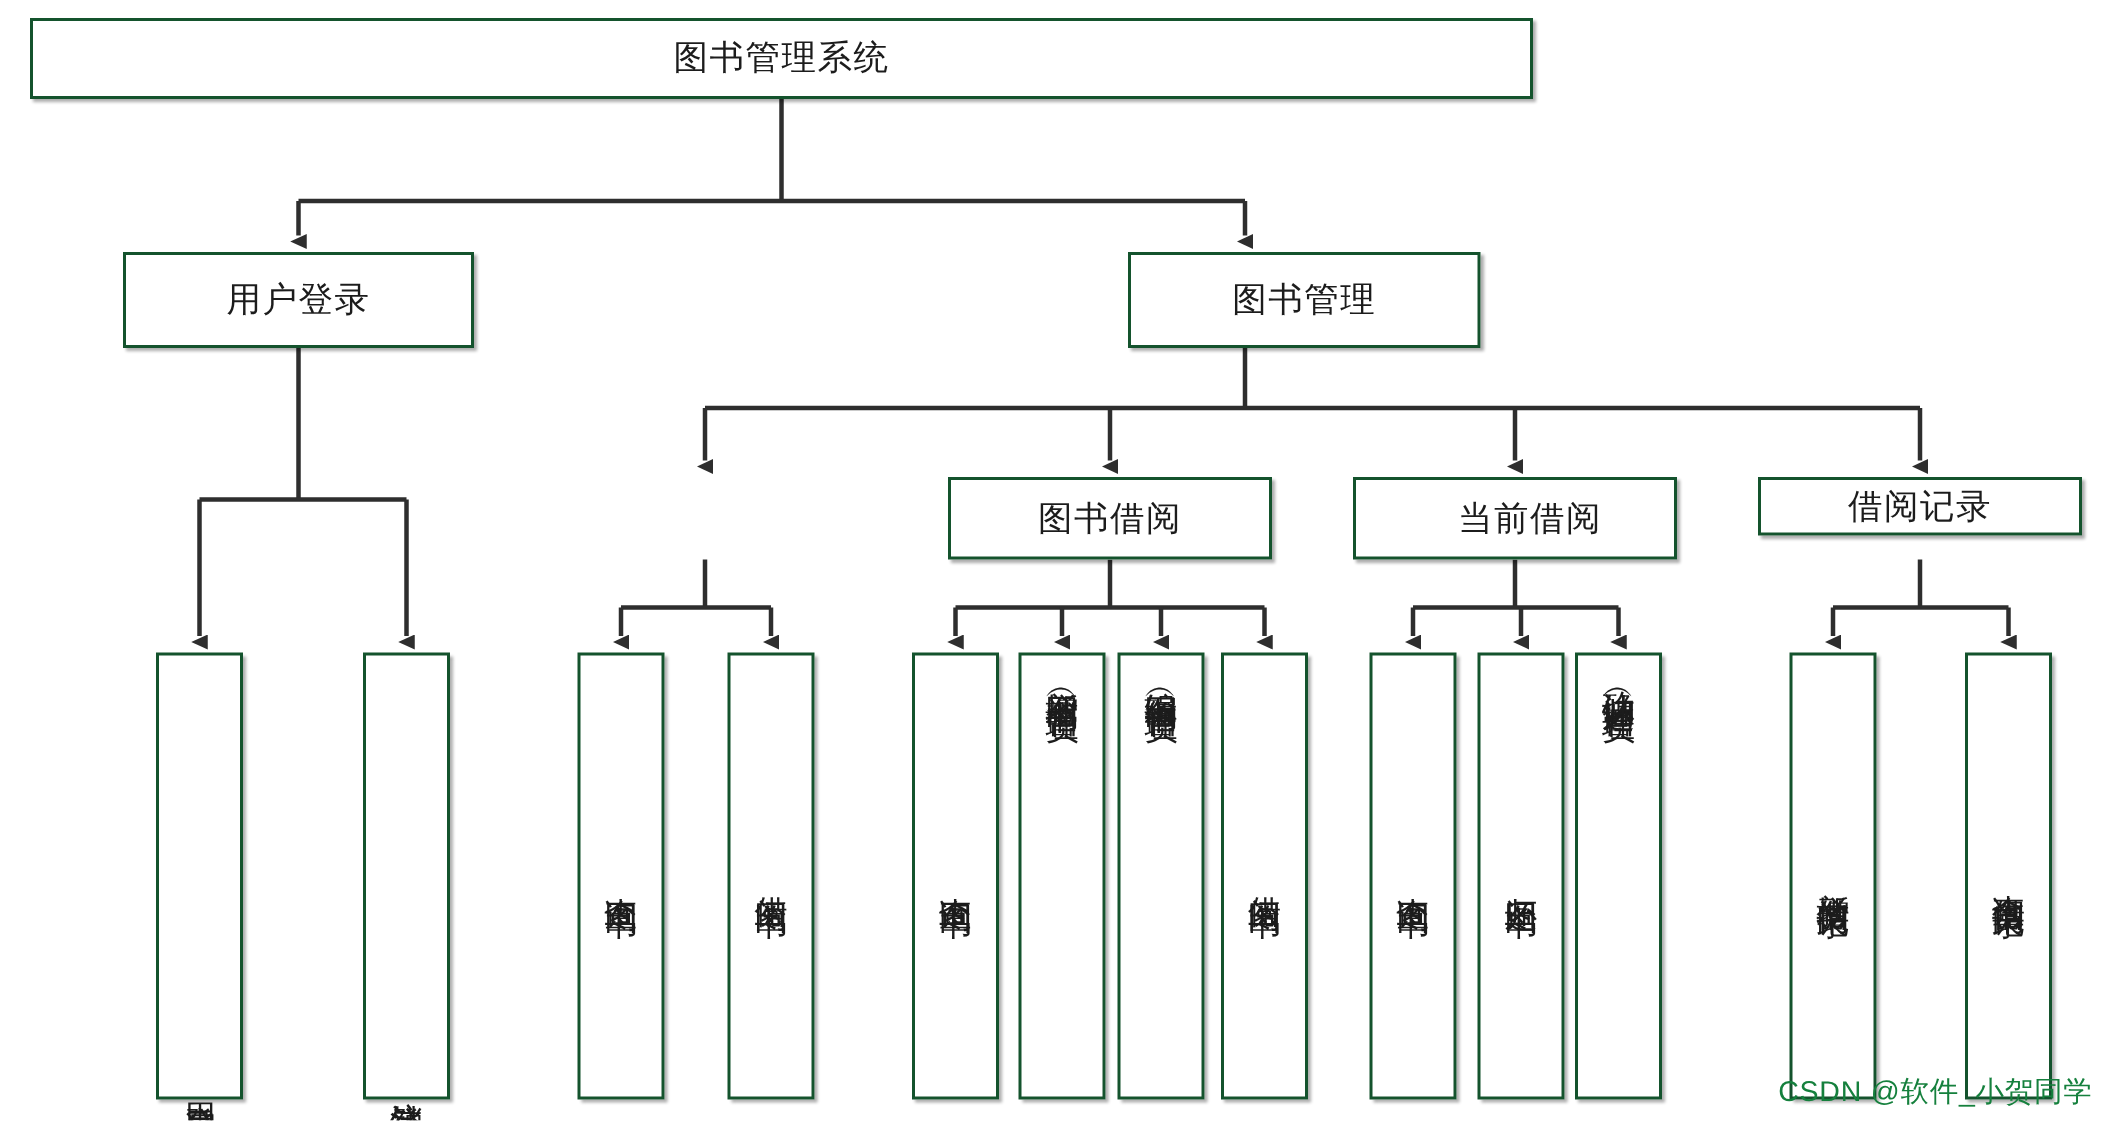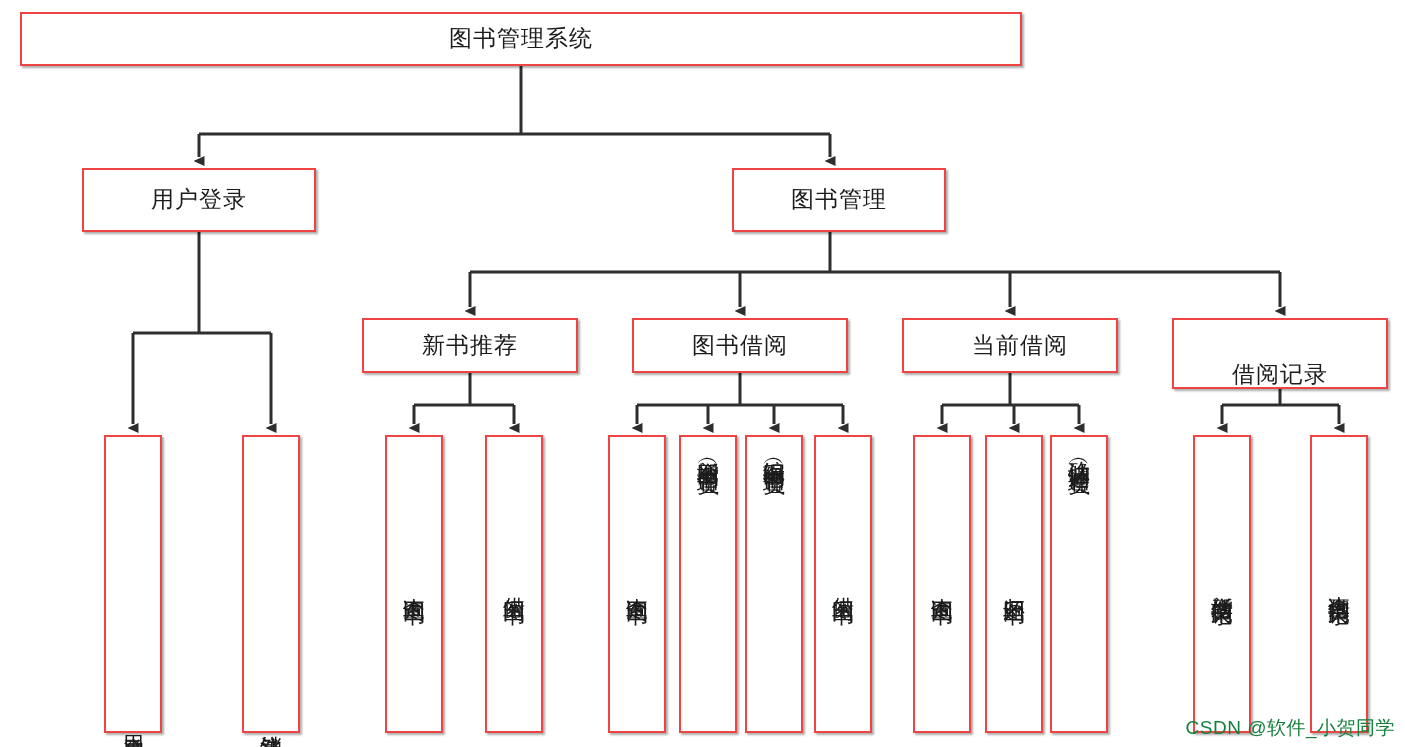--- a/index.html
+++ b/index.html
@@ -23,21 +23,21 @@
     left: 0;
     top: 0;
     width: 1405px;
     height: 747px;
     pointer-events: none;
   }
   .node {
     position: absolute;
     box-sizing: border-box;
     background: #ffffff;
-    border: 2px solid #ef4444;
+    border: 2px solid #14532d;
     box-shadow: 2px 2px 2px rgba(0,0,0,0.32);
     display: flex;
     align-items: center;
     justify-content: center;
     color: #1c1c1c;
   }
   .node.horiz {
     font-size: 23px;
     letter-spacing: 1px;
     line-height: 1.1;
@@ -128,34 +128,31 @@
     </g>
   </svg>
 
   <div class="node horiz" style="left: 20px; top: 12px; width: 1002px; height: 54px;">
     <span>图书管理系统</span>
   </div>
 
   <div class="node horiz" style="left: 82px; top: 168px; width: 234px; height: 64px;">
     <span>用户登录</span>
   </div>
-  <div class="node horiz" style="left: 732px; top: 168px; width: 214px; height: 64px;">
+  <div class="node horiz" style="left: 752px; top: 168px; width: 235px; height: 64px;">
     <span>图书管理</span>
   </div>
 
-  <div class="node horiz" style="left: 362px; top: 318px; width: 216px; height: 55px;">
-    <span>新书推荐</span>
-  </div>
   <div class="node horiz" style="left: 632px; top: 318px; width: 216px; height: 55px;">
     <span>图书借阅</span>
   </div>
   <div class="node horiz" style="left: 902px; top: 318px; width: 216px; height: 55px; padding-left: 20px;">
     <span>当前借阅</span>
   </div>
-  <div class="node horiz" style="left: 1172px; top: 318px; width: 216px; height: 71px; align-items: flex-end;">
+  <div class="node horiz" style="left: 1172px; top: 318px; width: 216px; height: 39px;">
     <span>借阅记录</span>
   </div>
 
   <div class="node vert align-bottom" style="left: 104px; top: 435px; width: 58px; height: 298px;">
     <span class="vlabel">用户登录</span>
   </div>
   <div class="node vert align-bottom" style="left: 242px; top: 435px; width: 58px; height: 298px;">
     <span class="vlabel">注销登录</span>
   </div>
   <div class="node vert align-center" style="left: 385px; top: 435px; width: 58px; height: 298px;">

